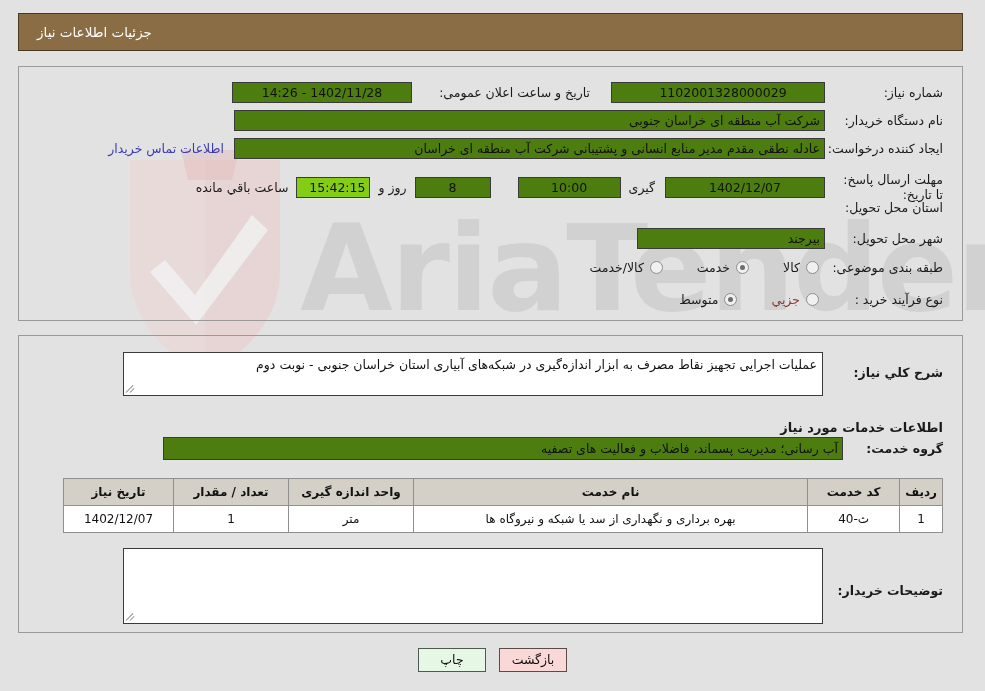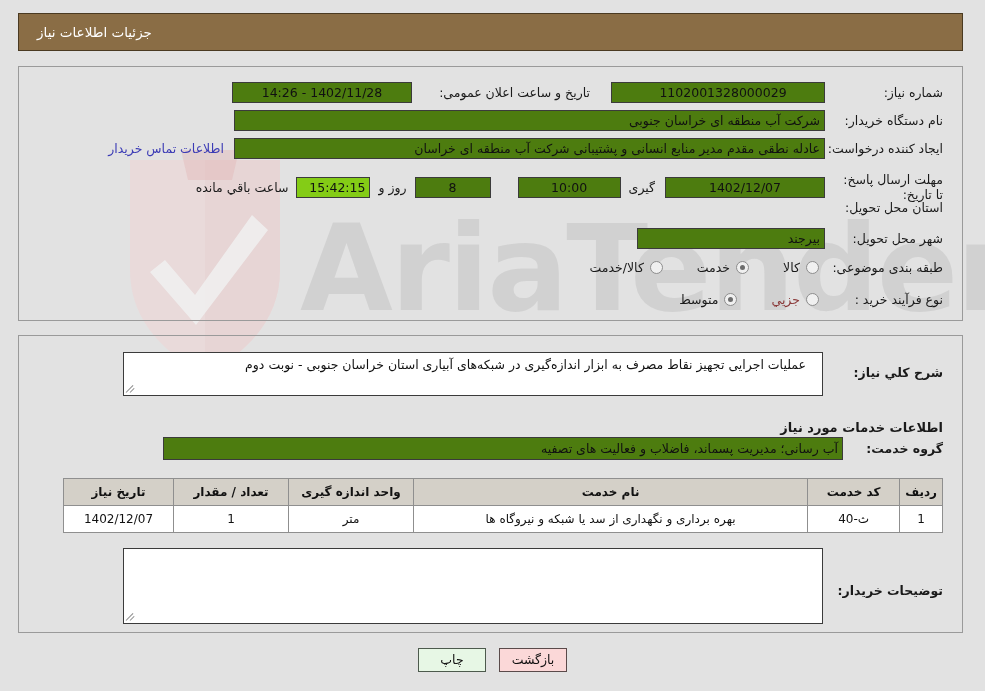--- a/index.html
+++ b/index.html
@@ -127,21 +127,21 @@
     color:#1a1a1a;
     white-space:nowrap;
     z-index:3;
   }
   .textarea-box {
     position:absolute;
     background:#ffffff;
     border:1px solid #3b3b3b;
     font-size:12.5px;
     color:#111;
-    padding:3px 16px;
+    padding:3px 5px;
     line-height:17px;
     overflow:hidden;
     z-index:3;
     text-align:right;
   }
   .resize-grip {
     position:absolute;
     left:2px; bottom:1px;
     width:10px; height:10px;
     pointer-events:none;

